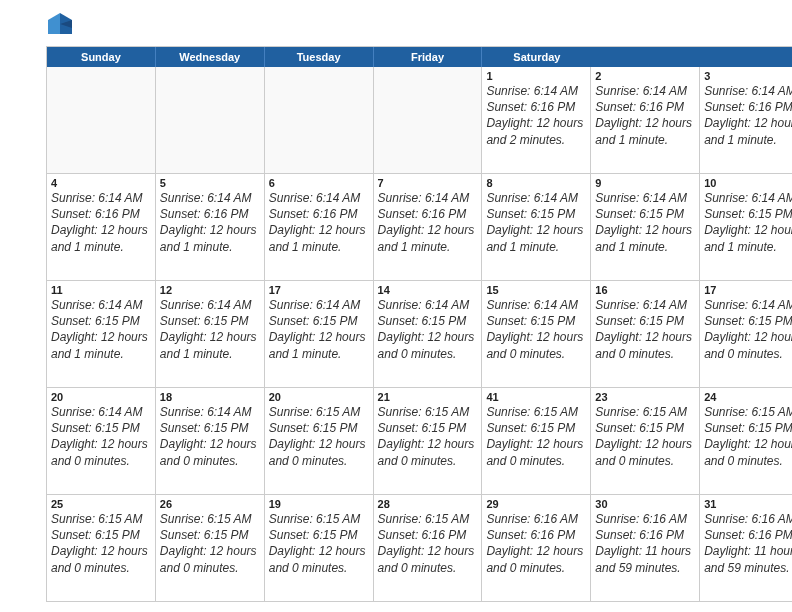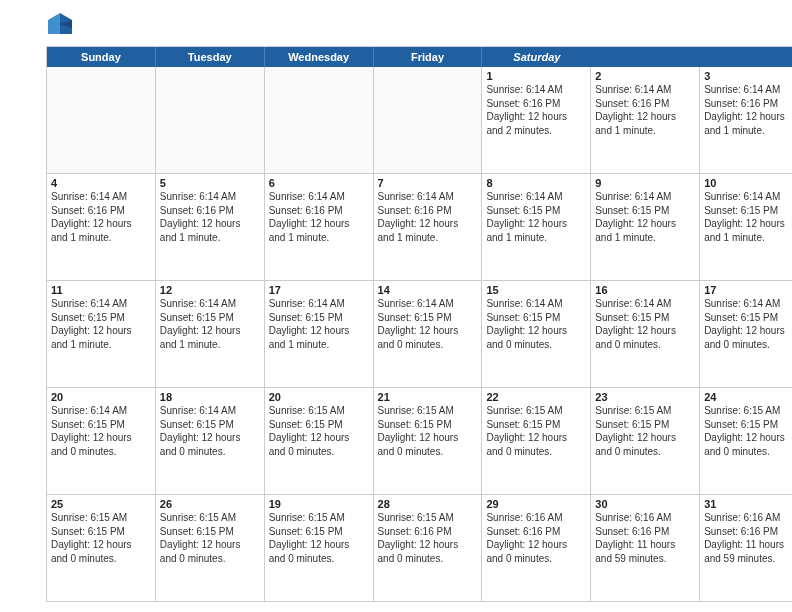--- a/index.html
+++ b/index.html
@@ -74,21 +74,21 @@
       background: #2060a0;
     }
     .cal-header-cell {
       color: #fff;
       font-size: 11px;
       font-weight: bold;
       text-align: center;
       padding: 4px 2px;
       border-right: 1px solid #4480c0;
     }
-    .cal-header-cell:last-child { border-right: none; font-style: italic; }
+    .cal-header-cell:last-child { border-right: none; }
     .cal-body {
       flex: 1;
       display: flex;
       flex-direction: column;
     }
     .cal-row {
       display: grid;
       grid-template-columns: repeat(7, 1fr);
       flex: 1;
       border-bottom: 1px solid #ccc;
@@ -106,23 +106,24 @@
     .cal-cell:last-child { border-right: none; }
     .cal-cell.empty { background: #f9f9f9; }
     .day-num {
       font-size: 11px;
       font-weight: bold;
       color: #222;
       margin-bottom: 1px;
       display: block;
     }
     .day-info {
-      font-size: 10px;
+      font-size: 12px;
       color: #333;
       line-height: 1.35;
+      font-style: italic;
     }
   </style>
 </head>
 <body>
 
 <div class="page">
   <div class="header">
     <div class="logo">
       <svg class="logo-icon" viewBox="0 0 28 28">
         <polygon points="14,3 26,10 26,24 14,24 14,3" fill="#2060a0"></polygon>
@@ -136,22 +137,22 @@
     </div>
     <div class="title-block">
       <div class="title-month"></div>
       <div class="title-location"></div>
     </div>
   </div>
 
   <div class="calendar">
     <div class="cal-header">
     <div class="cal-header-cell">Sunday</div>
+        <div class="cal-header-cell">Wednesday</div>
         <div class="cal-header-cell">Tuesday</div>
-        <div class="cal-header-cell">Wednesday</div>
         <div class="cal-header-cell">Friday</div>
         <div class="cal-header-cell">Saturday</div>
       </div>
     <div class="cal-body">
     <div class="cal-row">
           <div class="cal-cell empty"></div>
           <div class="cal-cell empty"></div>
           <div class="cal-cell empty"></div>
           <div class="cal-cell empty"></div>
           <div class="cal-cell">
@@ -301,21 +302,21 @@
 and 0 minutes.</div>
           </div>
           <div class="cal-cell">
             <span class="day-num">21</span>
             <div class="day-info" style="white-space: pre-line;">Sunrise: 6:15 AM
 Sunset: 6:15 PM
 Daylight: 12 hours
 and 0 minutes.</div>
           </div>
           <div class="cal-cell">
-            <span class="day-num">22</span>
+            <span class="day-num">41</span>
             <div class="day-info" style="white-space: pre-line;">Sunrise: 6:15 AM
 Sunset: 6:15 PM
 Daylight: 12 hours
 and 0 minutes.</div>
           </div>
           <div class="cal-cell">
             <span class="day-num">23</span>
             <div class="day-info" style="white-space: pre-line;">Sunrise: 6:15 AM
 Sunset: 6:15 PM
 Daylight: 12 hours

